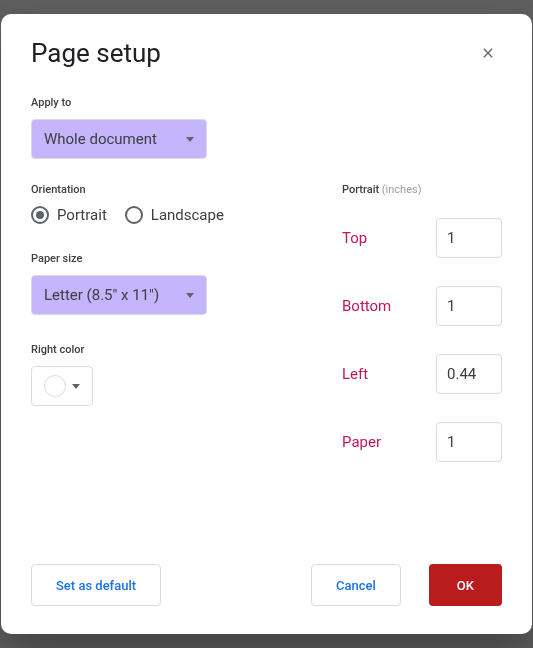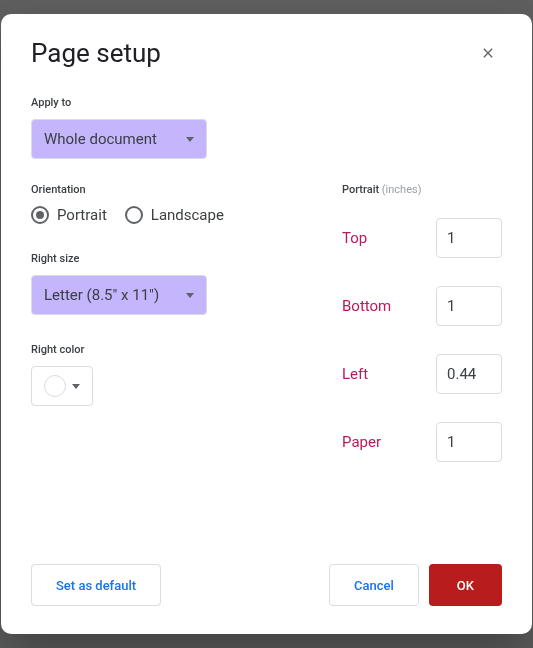--- a/index.html
+++ b/index.html
@@ -159,21 +159,21 @@
       background: #fff;
     }
     .footer {
       display: flex;
       justify-content: space-between;
       align-items: center;
       margin-top: auto;
     }
     .footer-right {
       display: flex;
-      gap: 10px;
+      gap: 28px;
     }
     .btn {
       height: 42px;
       border-radius: 4px;
       font-size: 13px;
       font-weight: 500;
       cursor: pointer;
       display: inline-flex;
       align-items: center;
       justify-content: center;
@@ -227,21 +227,21 @@
               <span class="radio-dot"></span>
             </span>
           <span class="radio-label">Portrait</span>
         </div>
         <div class="radio-item">
           <span class="radio-outer"></span>
           <span class="radio-label">Landscape</span>
         </div>
       </div>
 
-      <div class="section-label">Right size</div>
+      <div class="section-label">Paper size</div>
       <div class="dropdown paper-dropdown">
         <span class="dropdown-text">Letter (8.5" x 11")</span>
         <span class="caret"></span>
       </div>
 
       <div class="section-label">Right color</div>
       <div class="color-swatch-btn">
         <span class="color-swatch"></span>
         <span class="caret"></span>
       </div>

